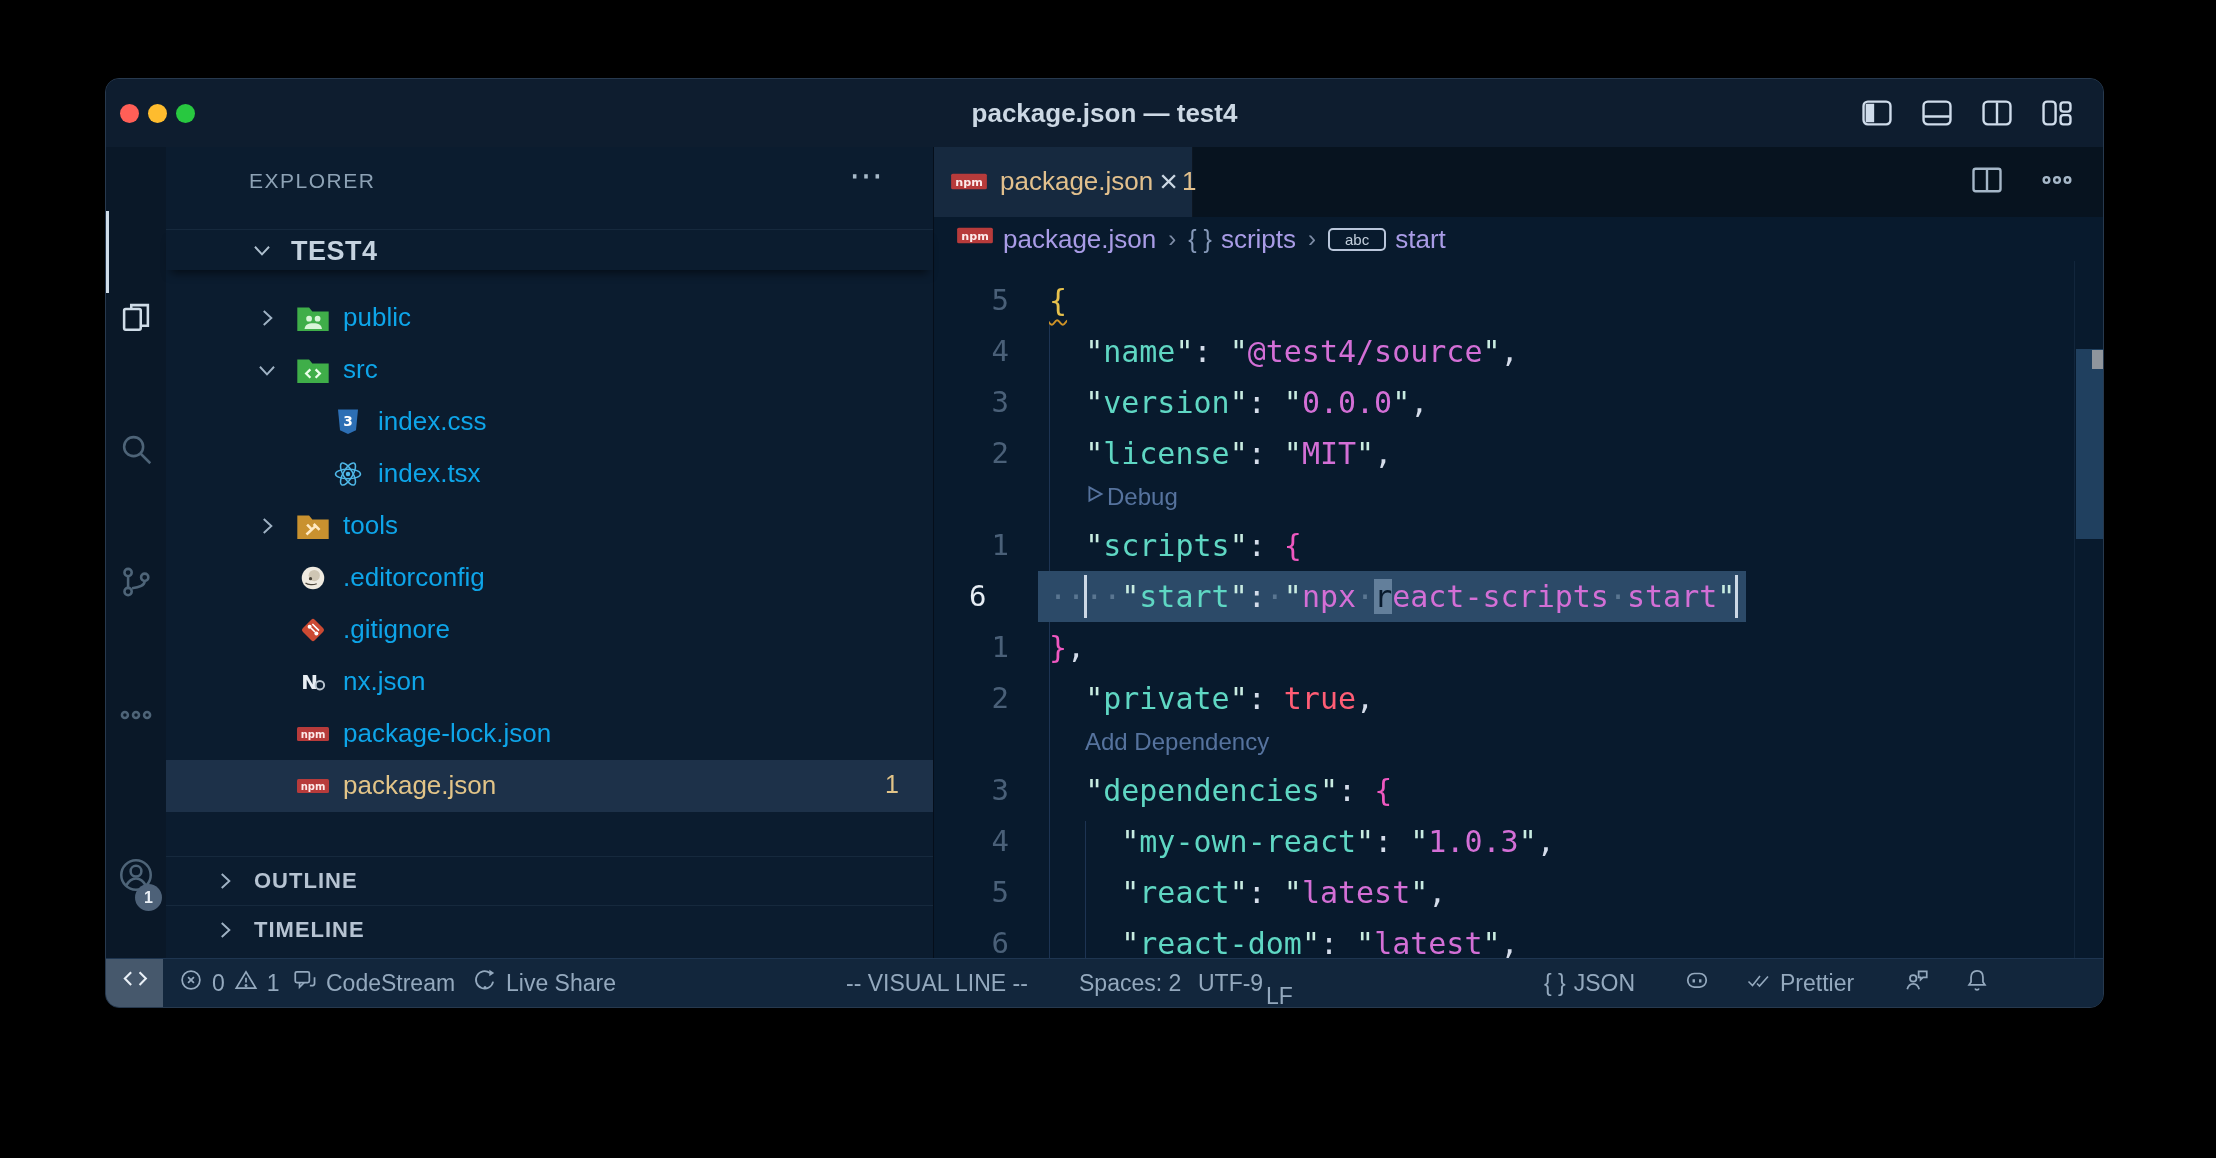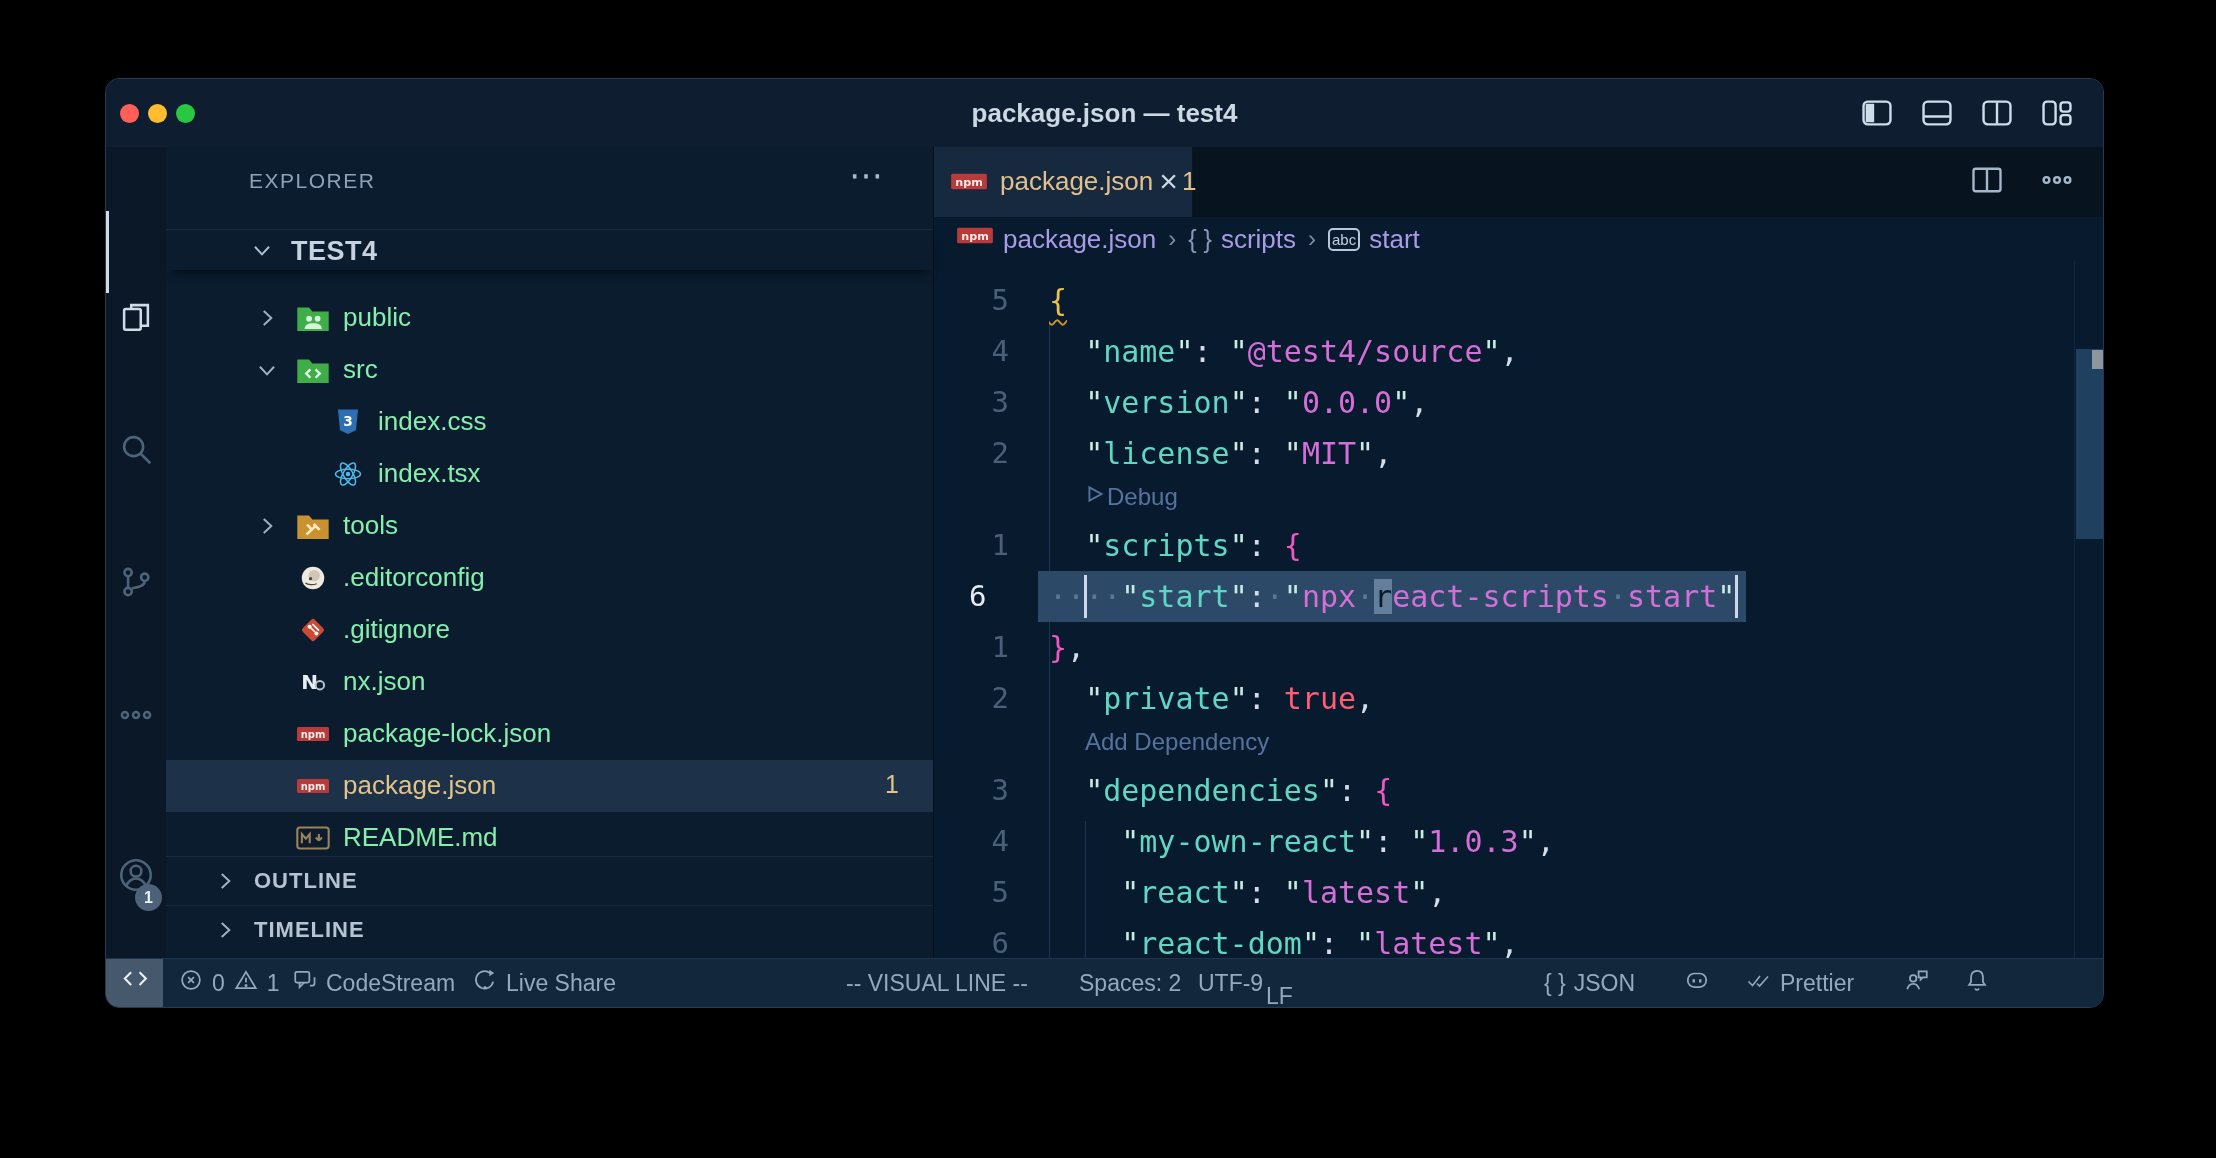--- a/index.html
+++ b/index.html
@@ -30,21 +30,21 @@
   .sidebar{position:absolute;left:60px;top:68px;bottom:48px;width:768px;background:#0b1c2f;border-right:1px solid #050e1a;box-sizing:border-box;}
   .sb-header{position:absolute;left:0;top:0;right:0;height:66px;}
   .sb-title{position:absolute;left:83px;top:22px;font-size:21px;letter-spacing:1.5px;color:#8da2b5;}
   .sb-more{position:absolute;right:48px;top:8px;font-size:34px;color:#a8bac9;letter-spacing:2px;}
   .root-row{position:absolute;left:0;top:82px;right:0;height:40px;border-top:1px solid #16293d;
             box-shadow:0 8px 10px -5px rgba(0,0,0,.55);background:#0b1c2f;z-index:3;}
   .root-chevron{position:absolute;left:83px;top:7px;color:#aebfce;}
   .root-label{position:absolute;left:125px;top:6px;font-size:27px;font-weight:bold;letter-spacing:.5px;color:#c5d2df;}
   .chev svg{width:26px;height:26px;stroke:currentColor;fill:none;stroke-width:1.8;}
   .tree{position:absolute;left:0;top:122px;right:0;height:587px;overflow:hidden;z-index:1;}
-  .tree-row{position:absolute;left:0;right:0;height:52px;color:#86efac;font-size:26px;}
+  .tree-row{position:absolute;left:0;right:0;height:52px;color:#0ea5e9;font-size:26px;}
   .tree-row.selected{background:#1d3149;}
   .tree-row.modified{color:#e2c488;}
   .tree-chevron{position:absolute;left:88px;top:13px;color:#9fb2c4;}
   .tree-icon{position:absolute;top:11px;width:34px;height:30px;}
   .tree-icon svg{width:34px;height:30px;}
   .tree-label{position:absolute;top:10px;}
   .tree-badge{position:absolute;right:34px;top:10px;color:#e2c488;font-size:25px;}
   .sb-section{position:absolute;left:0;right:0;height:49px;border-top:1px solid #16293d;background:#0b1c2f;z-index:4;}
   .sec-chevron{position:absolute;left:46px;top:11px;color:#9fb2c4;}
   .sec-label{position:absolute;left:88px;top:11px;font-size:22px;font-weight:bold;letter-spacing:1px;color:#b6c3d2;}
@@ -56,21 +56,21 @@
   .tab-label{position:absolute;left:66px;top:19px;font-size:26px;color:#e2c08d;}
   .tab-badge{position:absolute;left:248px;top:19px;font-size:26px;color:#e2c08d;}
   .tab .tab-close{position:absolute;right:14px;top:16px;font-size:32px;color:#ccd8e4;}
   .editor-actions{position:absolute;right:30px;top:15px;display:flex;gap:34px;color:#a5b7c8;}
   .editor-actions svg{width:36px;height:36px;stroke:currentColor;fill:none;stroke-width:1.6;}
   .breadcrumbs{position:absolute;left:0;top:70px;right:0;height:44px;display:flex;align-items:center;padding-left:22px;
                color:#a99ce6;font-size:26px;gap:10px;}
   .bc-sep{color:#7d8ca6;font-size:24px;padding:0 2px;}
   .bc-item{display:flex;align-items:center;gap:9px;}
   .bc-braces{color:#8598b8;font-size:25px;}
-  .bc-abc{border:2px solid #b9c6da;border-radius:5px;color:#c3cfdc;font-size:15px;padding:1px 2px;line-height:17px;}
+  .bc-abc{border:2px solid #b9c6da;border-radius:5px;color:#c3cfdc;font-size:15px;padding:1px 15px;line-height:17px;}
   
   .code{position:absolute;left:0;top:114px;right:0;bottom:0;overflow:hidden;
         font-family:"DejaVu Sans Mono",monospace;font-size:30px;}
   .guide{position:absolute;width:1px;background:#1d3453;z-index:0;}
   .code-row{position:absolute;left:0;right:0;height:51px;white-space:pre;z-index:1;}
   .gutter{position:absolute;left:0;top:8px;width:75px;text-align:right;color:#4a6078;font-size:29px;}
   .gutter.current{text-align:left;padding-left:35px;box-sizing:border-box;color:#e6edf4;}
   .content{position:absolute;left:115px;top:8px;}
   .code-row.selected .selbg{position:absolute;left:104px;top:0;width:708px;height:51px;background:#2c4a68;}
   .code-row.selected .guidebar{position:absolute;left:150px;top:4px;width:3px;height:43px;background:#cdd9e6;z-index:2;}
@@ -270,28 +270,20 @@
             <span class="tree-label" style="left: 177px;">package-lock.json</span>
           </div>
           <div class="tree-row selected modified" style="top: 491px;">
             <span class="tree-icon" style="left: 130px;"><svg viewBox="0 0 34 22" width="38" height="25">
                 <rect x="1" y="4" width="32" height="14" rx="1.5" fill="#b73b3b"></rect>
                 <text x="17" y="15" font-size="10" font-weight="bold" fill="#fceaea" text-anchor="middle" font-family="DejaVu Sans">npm</text>
               </svg></span>
             <span class="tree-label" style="left: 177px;">package.json</span>
             <span class="tree-badge">1</span>
           </div>
-          <div class="tree-row" style="top: 543px;">
-            <span class="tree-icon" style="left: 130px;"><svg viewBox="0 0 26 20">
-                <rect x="1" y="2" width="24" height="16" rx="2" fill="none" stroke="#9c8357" stroke-width="1.6"></rect>
-                <path d="M4.5 14V7l3 3.5L10.5 7v7" stroke="#9c8357" stroke-width="1.6" fill="none"></path>
-                <path d="M17.5 7v5m0 0l-2.4-2.4m2.4 2.4l2.4-2.4" stroke="#9c8357" stroke-width="1.6" fill="none"></path>
-              </svg></span>
-            <span class="tree-label" style="left: 177px;">README.md</span>
-          </div>
         </div>
       <div class="sb-section" style="top:709px">
         <span class="sec-chevron chev"><svg viewBox="0 0 24 24" fill="none" stroke="currentColor" stroke-width="1.8">
               <path d="M9 5.5l7 6.5-7 6.5"></path>
             </svg></span>
         <span class="sec-label">OUTLINE</span>
       </div>
       <div class="sb-section" style="top:758px">
         <span class="sec-chevron chev"><svg viewBox="0 0 24 24" fill="none" stroke="currentColor" stroke-width="1.8">
               <path d="M9 5.5l7 6.5-7 6.5"></path>

